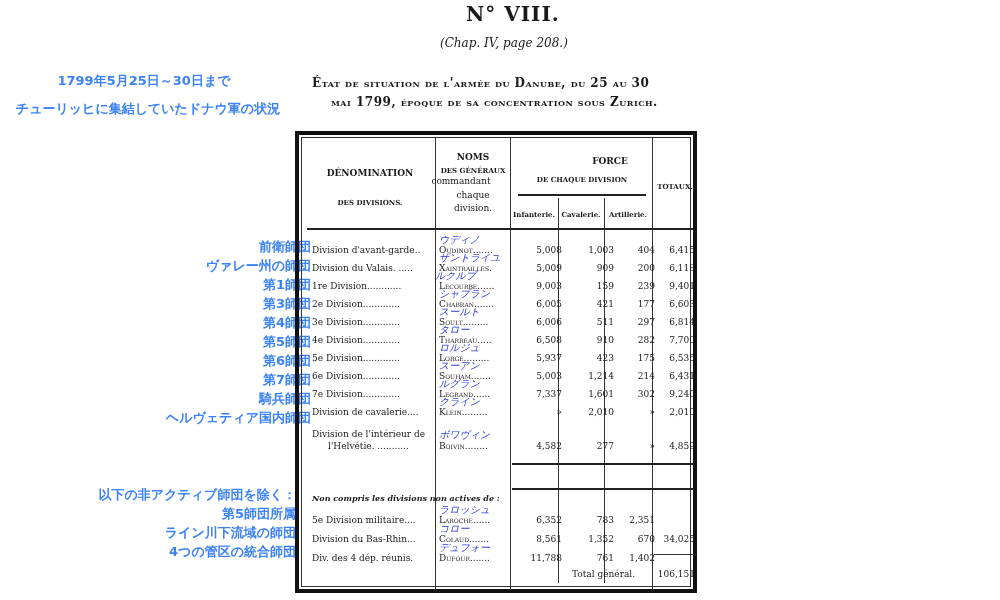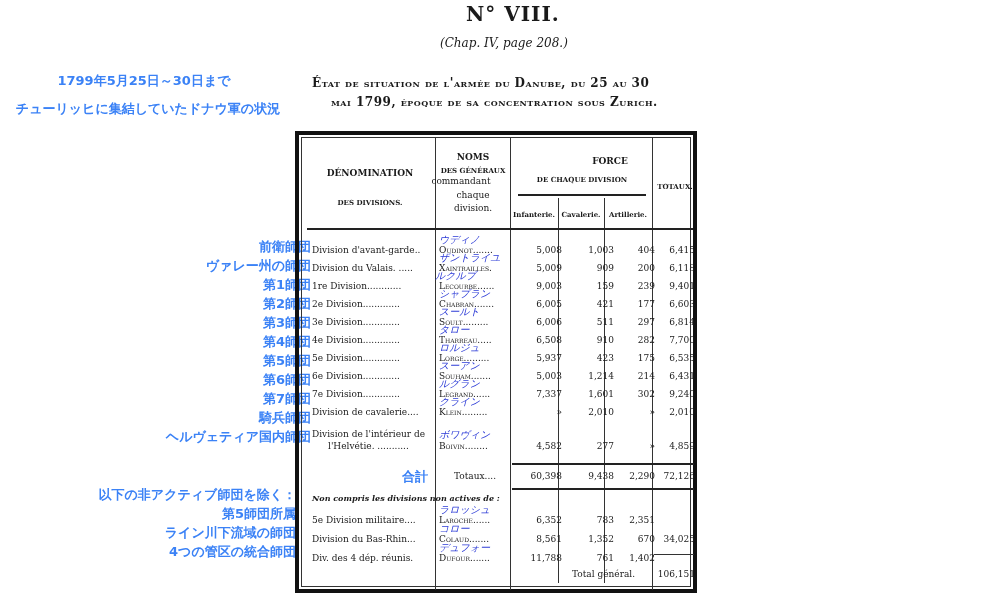--- a/index.html
+++ b/index.html
@@ -40,21 +40,20 @@
 <div class="abs title1">État de situation de l'armée du Danube, du 25 au 30</div>
 <div class="abs title2">mai 1799, époque de sa concentration sous Zurich.</div>
 
 <div class="abs jp jp-head" style="left:44px; top:72px; width:200px;">1799年5月25日～30日まで</div>
 <div class="abs jp jp-head" style="left:8px; top:100px; width:280px;">チューリッヒに集結していたドナウ軍の状況</div>
 
 <div class="abs jp jp-right" style="left:14px; top:237px;margin-left:17px;">
   <div>前衛師団</div>
   <div>ヴァレー州の師団</div>
   <div>第1師団</div>
-  <div>第2師団</div>
   <div>第3師団</div>
   <div>第4師団</div>
   <div>第5師団</div>
   <div>第6師団</div>
   <div>第7師団</div>
   <div>騎兵師団</div>
   <div>ヘルヴェティア国内師団</div>
 </div>
 
 <div class="abs jp jp-right" style="left:0px; top:485px;margin-left:16px;">
@@ -192,28 +191,20 @@
       <span class="c-name">Division de l'intérieur de</span>
       <span class="c-name" style="top:15px; left:26px;">l'Helvétie. ...........</span>
       <span class="c-gen" style="top:15px;">Boivin........</span>
       <span class="kana" style="left:137px; top:2px;">ボワヴィン</span>
       <span class="c-inf" style="top:15px;">4,582</span>
       <span class="c-cav" style="top:15px;">277</span>
       <span class="c-art" style="top:15px;">»</span>
       <span class="c-tot" style="top:15px;">4,859</span>
     </div>
 
-    <div class="row" style="top:330px;">
-      <span class="jp" style="left:100px; top:0px; font-size:13px;">合計</span>
-      <span style="left:152px;">Totaux....</span>
-      <span class="c-inf">60,398</span>
-      <span class="c-cav">9,438</span>
-      <span class="c-art">2,290</span>
-      <span class="c-tot">72,126</span>
-    </div>
 
     <div class="row" style="top:352px;">
       <span style="left:10px; font-style:italic; font-weight:bold; font-size:8px;">Non compris les divisions non actives de :</span>
     </div>
     <div class="row" style="top:374px;">
       <span class="c-name">5e Division militaire....</span>
       <span class="c-gen">Laroche......</span>
       <span class="kana" style="left:137px; top:-9px;">ラロッシュ</span>
       <span class="c-inf">6,352</span>
       <span class="c-cav">783</span>

